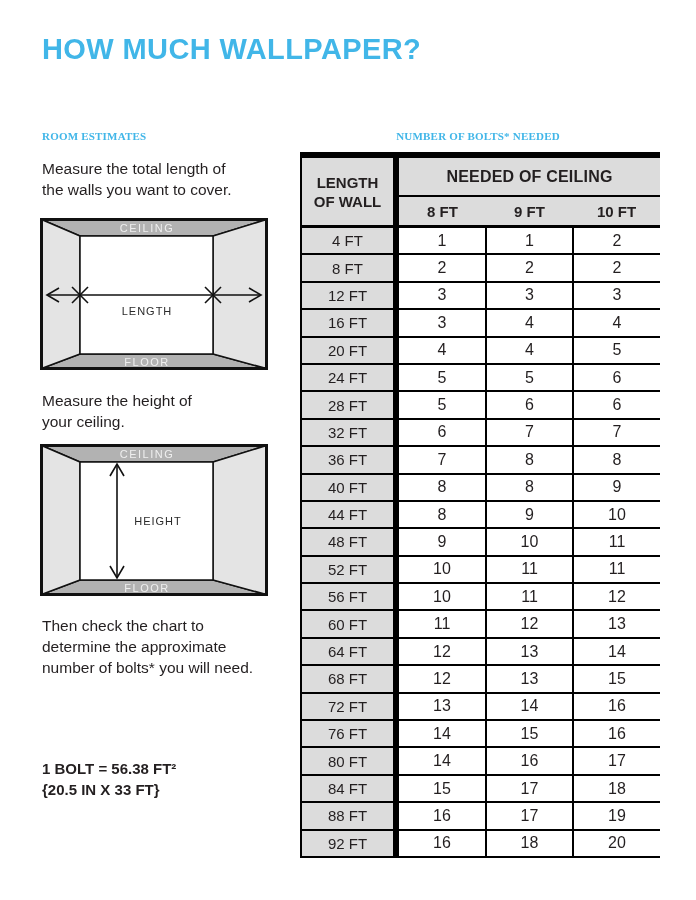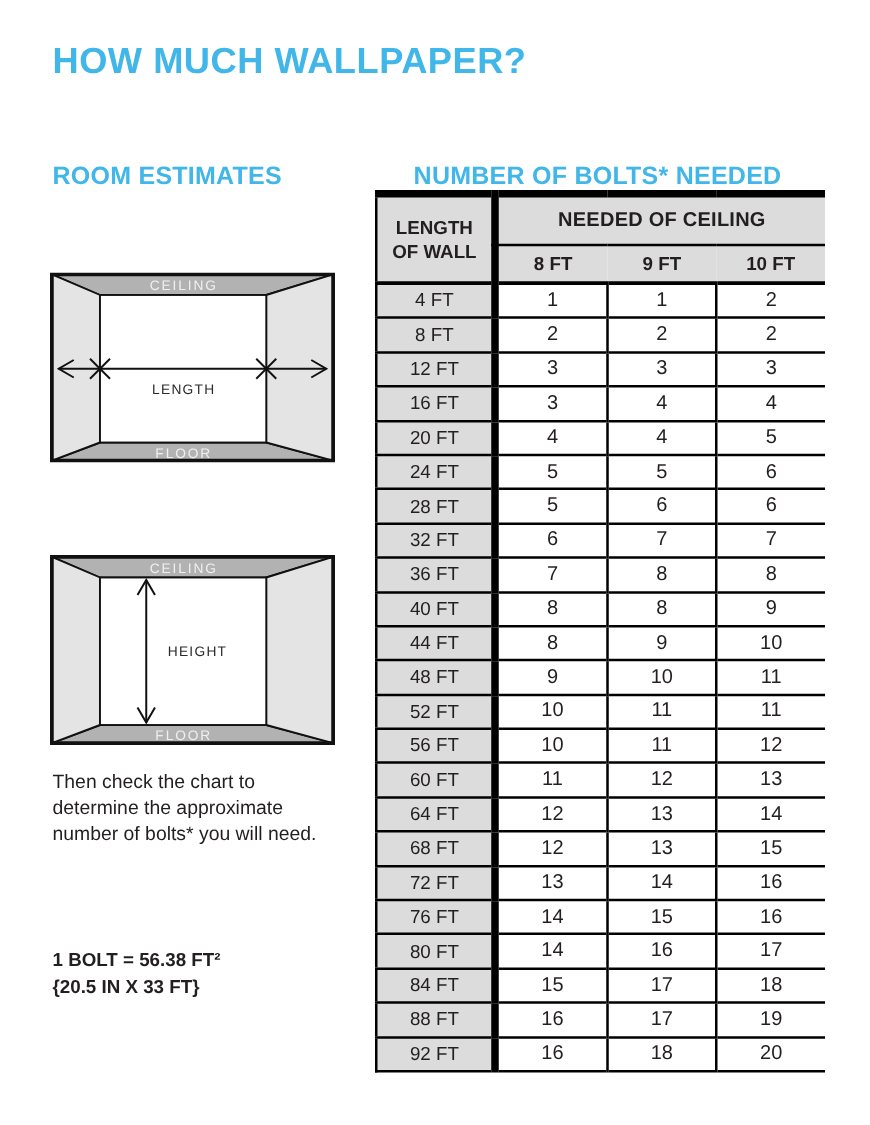--- a/index.html
+++ b/index.html
@@ -13,21 +13,21 @@
   html,body{margin:0;padding:0;background:#fff;}
   .page{
     position:relative;width:696px;height:876px;background:#fff;overflow:hidden;
     font-family:"Liberation Sans",sans-serif;color:var(--ink);
   }
   .page-title{
     position:absolute;left:42px;top:33px;
     font-size:29px;font-weight:bold;color:var(--accent);letter-spacing:.4px;white-space:nowrap;
   }
   .section-heading{
-    font-size:20px;font-weight:bold;color:var(--accent);letter-spacing:.2px;white-space:nowrap;
+    font-size:11px;font-weight:bold;color:var(--accent);letter-spacing:.2px;white-space:nowrap;font-family:Liberation Serif, serif;
   }
   #room-estimates-heading{position:absolute;left:42px;top:130px;}
   #bolts-heading{position:absolute;left:300px;top:130px;width:356px;text-align:center;}
   .para{
     position:absolute;left:42px;font-size:15.5px;line-height:21px;white-space:pre-line;
   }
   #para-length{top:158px;}
   #para-height{top:390px;}
   #para-chart{top:615px;}
   .diagram{position:absolute;left:40px;}
@@ -68,20 +68,22 @@
 </style>
 </head>
 <body>
 
 <div class="page">
 
   <div class="page-title">HOW MUCH WALLPAPER?</div>
 
   <div class="section-heading" id="room-estimates-heading">ROOM ESTIMATES</div>
 
+  <div class="para" id="para-length">Measure the total length of
+the walls you want to cover.</div>
 
   <div class="diagram" id="diagram-length">
     <svg width="228" height="152" viewBox="0 0 228 152">
       <polygon points="1.5,1.5 226.5,1.5 173,18 40,18" fill="var(--diagDark)" stroke="#111" stroke-width="1.5"></polygon>
       <polygon points="1.5,150.5 226.5,150.5 173,136 40,136" fill="var(--diagDark)" stroke="#111" stroke-width="1.5"></polygon>
       <polygon points="1.5,1.5 40,18 40,136 1.5,150.5" fill="var(--diagLight)" stroke="#111" stroke-width="1.5"></polygon>
       <polygon points="226.5,1.5 173,18 173,136 226.5,150.5" fill="var(--diagLight)" stroke="#111" stroke-width="1.5"></polygon>
       <rect x="40" y="18" width="133" height="118" fill="#ffffff" stroke="#111" stroke-width="1.5"></rect>
       <rect x="1.5" y="1.5" width="225" height="149" fill="none" stroke="#111" stroke-width="3"></rect>
       <g stroke="#111" stroke-width="1.6" fill="none">
@@ -92,20 +94,22 @@
         <line x1="32" y1="85" x2="48" y2="69"></line>
         <line x1="165" y1="69" x2="181" y2="85"></line>
         <line x1="165" y1="85" x2="181" y2="69"></line>
       </g>
       <text class="room-text" x="107" y="14" text-anchor="middle">CEILING</text>
       <text class="room-text" x="107" y="148" text-anchor="middle">FLOOR</text>
       <text class="dim-text" x="107" y="97" text-anchor="middle">LENGTH</text>
     </svg>
   </div>
 
+  <div class="para" id="para-height">Measure the height of
+your ceiling.</div>
 
   <div class="diagram" id="diagram-height">
     <svg width="228" height="152" viewBox="0 0 228 152">
       <polygon points="1.5,1.5 226.5,1.5 173,18 40,18" fill="var(--diagDark)" stroke="#111" stroke-width="1.5"></polygon>
       <polygon points="1.5,150.5 226.5,150.5 173,136 40,136" fill="var(--diagDark)" stroke="#111" stroke-width="1.5"></polygon>
       <polygon points="1.5,1.5 40,18 40,136 1.5,150.5" fill="var(--diagLight)" stroke="#111" stroke-width="1.5"></polygon>
       <polygon points="226.5,1.5 173,18 173,136 226.5,150.5" fill="var(--diagLight)" stroke="#111" stroke-width="1.5"></polygon>
       <rect x="40" y="18" width="133" height="118" fill="#ffffff" stroke="#111" stroke-width="1.5"></rect>
       <rect x="1.5" y="1.5" width="225" height="149" fill="none" stroke="#111" stroke-width="3"></rect>
       <g stroke="#111" stroke-width="1.6" fill="none">

